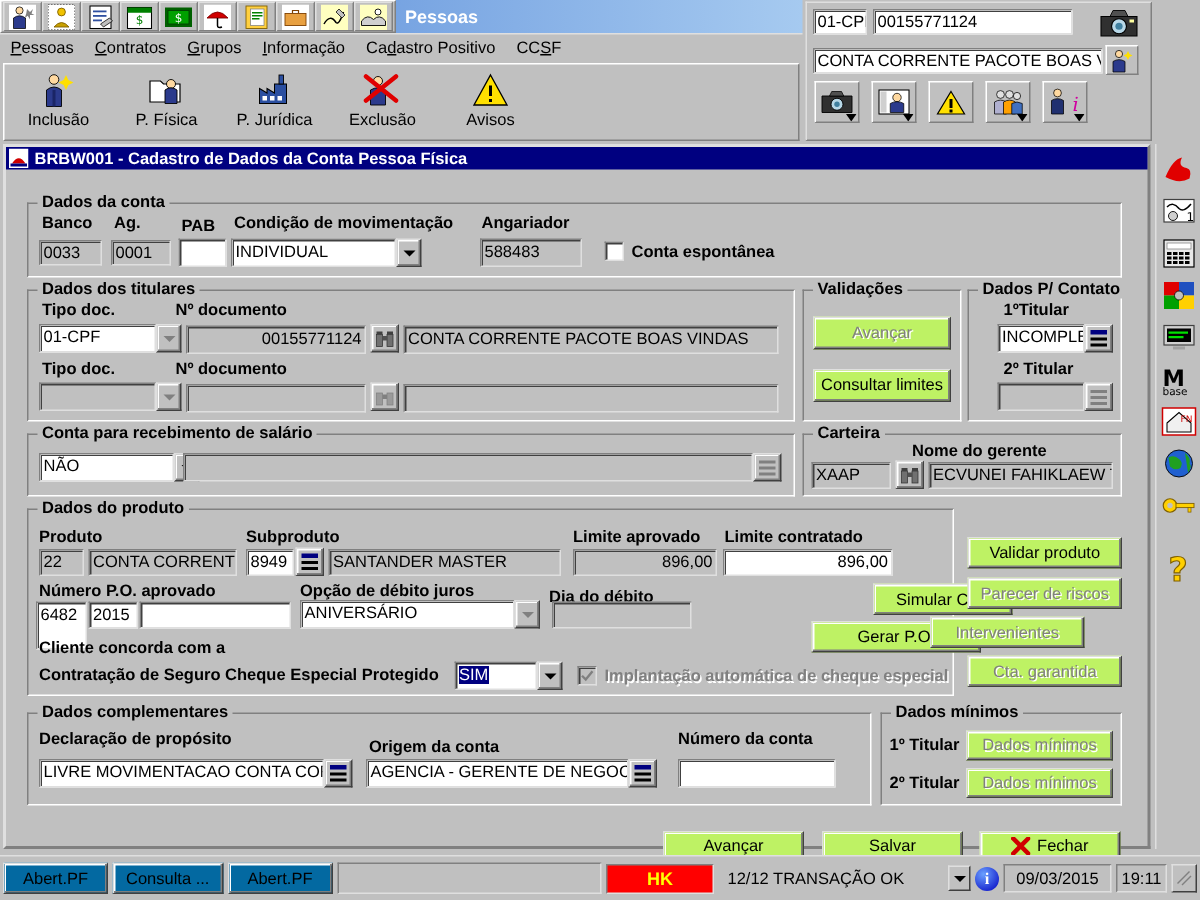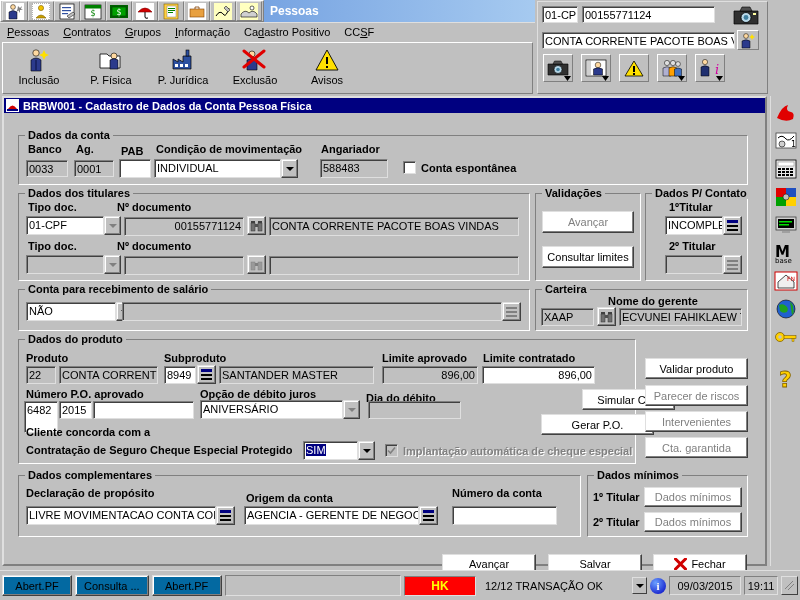--- a/index.html
+++ b/index.html
@@ -113,21 +113,21 @@
   }
   .grp > .cap {
     position: absolute; top: -7px; left: 6px;
     background: #c0c0c0; padding: 0 3px;
     font-size: 11px; font-weight: bold; white-space: nowrap;
   }
   .lbl { position: absolute; font-size: 11px; font-weight: bold; white-space: nowrap; }
 
   
   .btn {
-    background: #ffffff;
+    background: #bef264;
     border: 1px solid #dfdfdf; border-right-color: #404040; border-bottom-color: #404040;
     box-shadow: inset -1px -1px 0 #808080, inset 1px 1px 0 #fff;
     font-family: "Liberation Sans", sans-serif; font-size: 11px;
     display: flex; align-items: center; justify-content: center;
     color: #000; cursor: default; white-space: nowrap;
   }
   .btn.dis { color: #808080; text-shadow: 1px 1px 0 #fff; }
 
   
   .combo { position: absolute; display: flex; }
@@ -467,21 +467,21 @@
       </div>
       <div class="lbl" style="left:24px; top:30px;">Banco</div>
       <div class="lbl" style="left:72px; top:30px;">Ag.</div>
       <div class="lbl" style="left:117px; top:32px;">PAB</div>
       <div class="lbl" style="left:152px; top:30px;">Condição de movimentação</div>
       <div class="lbl" style="left:317px; top:30px;">Angariador</div>
 
       <div class="fld gray" style="position:absolute; left:22px; top:47px; width:42px;">0033</div>
       <div class="fld gray" style="position:absolute; left:70px; top:47px; width:40px;">0001</div>
       <div class="fld" style="position:absolute; left:115px; top:46px; width:32px; height:19px;"></div>
-      <div class="combo" style="left:150px; top:46px; width:144px;">
+      <div class="combo" style="left:150px; top:46px; width:127px;">
         <div class="cbx">INDIVIDUAL</div>
         <div class="arw">
             <span class="tri-d"></span>
           </div>
       </div>
       <div class="fld gray" style="position:absolute; left:316px; top:46px; width:68px; height:19px;">588483</div>
 
       <div style="position:absolute; left:399px; top:48px; display:flex; align-items:center; gap:5px;">
         <span class="chk"></span>
         <span class="lbl" style="position:static;">Conta espontânea</span>
@@ -639,21 +639,21 @@
               <path d="M1 4.5 L3.5 7 L8 1.5" stroke="#808080" stroke-width="1.6" fill="none"></path>
             </svg>
         </span>
         <span style="font-size:11px; font-weight:bold; color:#808080; text-shadow:1px 1px 0 #fff; white-space:nowrap;">Implantação automática de cheque especial</span>
       </div>
 
       <div class="btn" style="position:absolute; left:641px; top:245px; width:103px; height:21px;">Validar produto</div>
       <div class="btn" style="position:absolute; left:537px; top:276px; width:93px; height:21px;margin-left:41px;">Simular CET</div>
       <div class="btn dis" style="position:absolute; left:641px; top:272px; width:103px; height:21px;">Parecer de riscos</div>
       <div class="btn" style="position:absolute; left:537px; top:301px; width:113px; height:21px;">Gerar P.O.</div>
-      <div class="btn dis" style="position:absolute; left:641px; top:298px; width:103px; height:21px;">Intervenientes</div>
+      <div class="btn dis" style="position:absolute; left:616px; top:298px; width:103px; height:21px;">Intervenientes</div>
       <div class="btn dis" style="position:absolute; left:641px; top:324px; width:103px; height:21px;">Cta. garantida</div>
 
       <div class="grp" style="left:14px; top:362px; width:563px; height:62px;">
         <div class="cap">Dados complementares</div>
       </div>
       <div class="lbl" style="left:22px; top:374px;">Declaração de propósito</div>
       <div class="lbl" style="left:242px; top:379px;">Origem da conta</div>
       <div class="lbl" style="left:448px; top:374px;">Número da conta</div>
 
       <div style="position:absolute; left:22px; top:393px; display:flex;">

